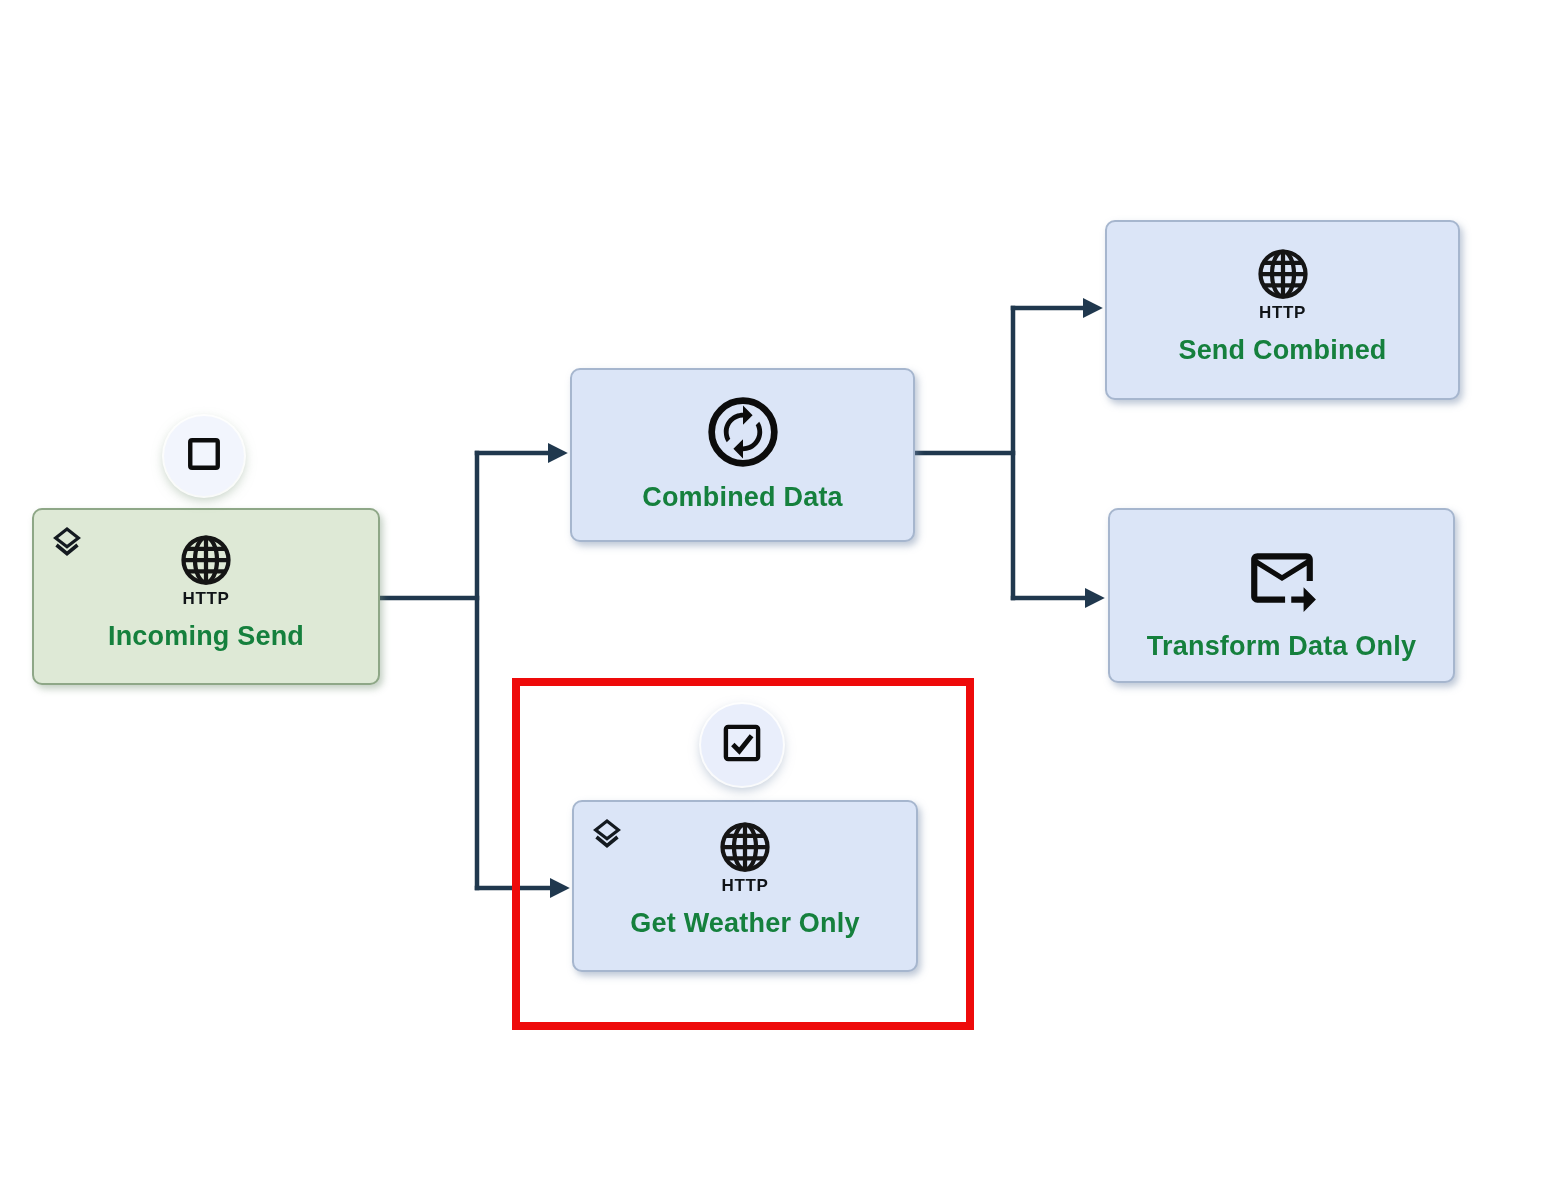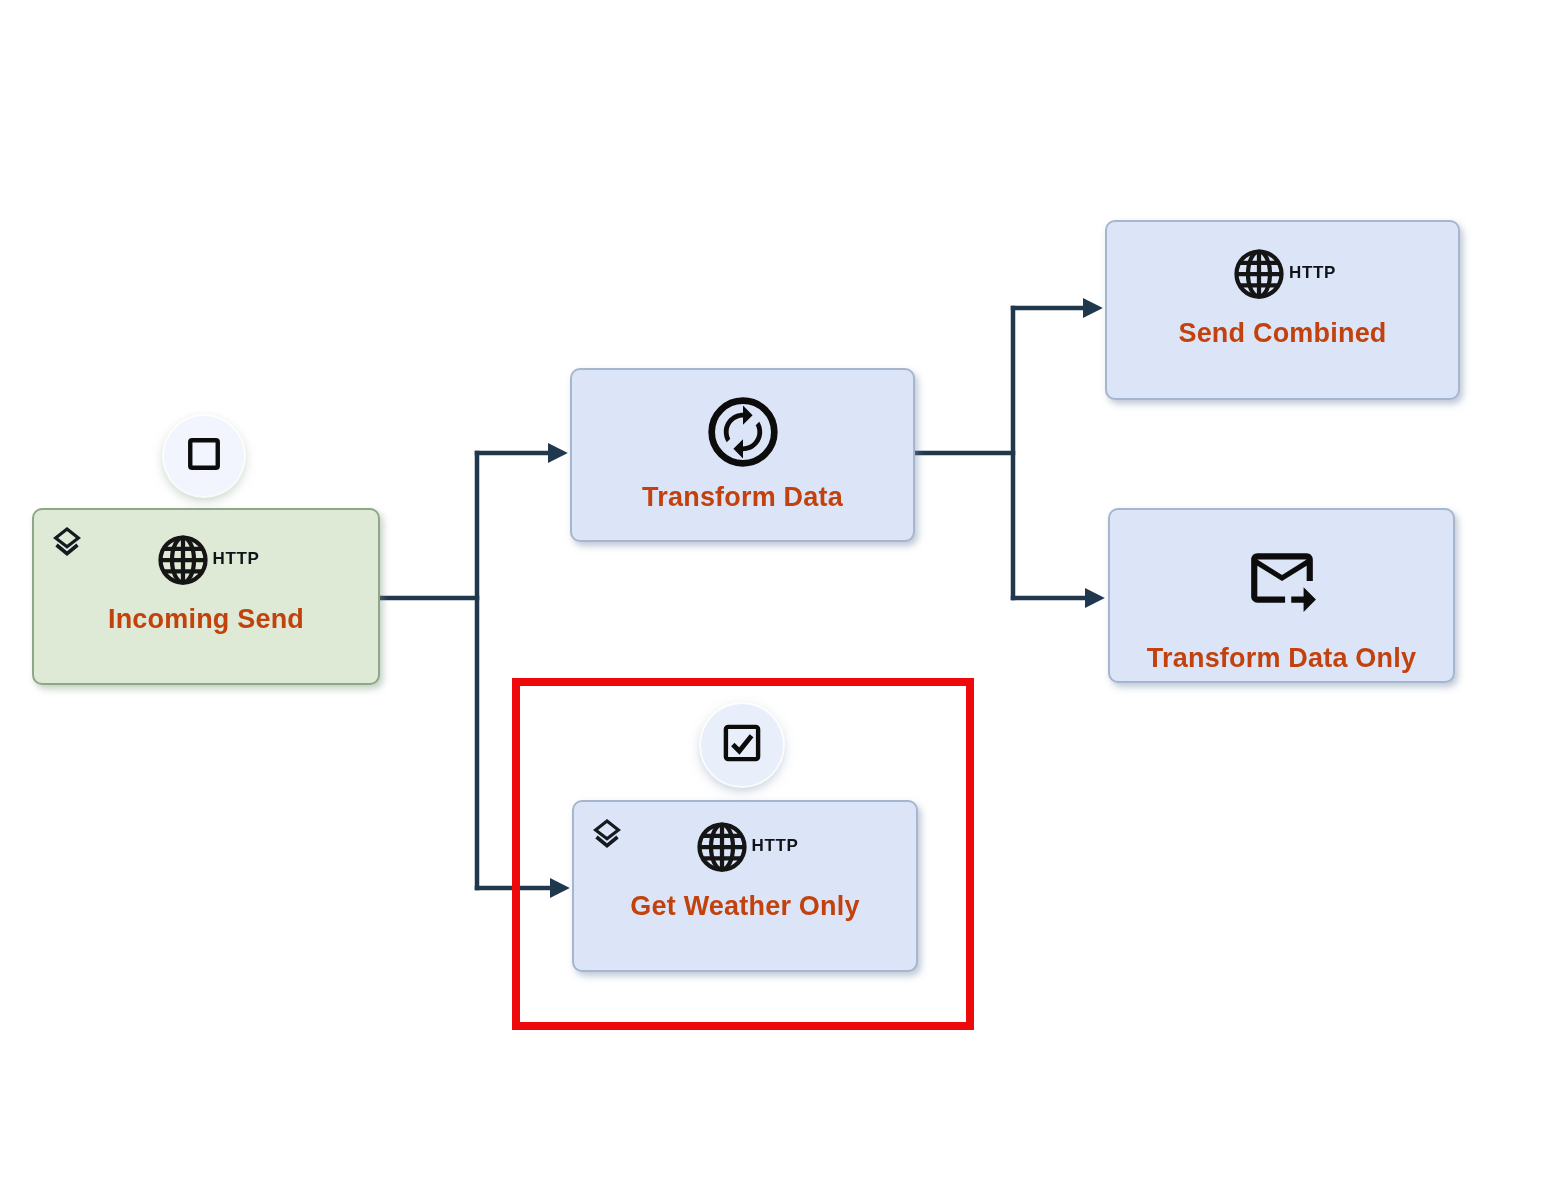--- a/index.html
+++ b/index.html
@@ -20,41 +20,41 @@
   }
   .node.blue {
     background:#dbe5f7; border:2px solid #a6b6ce;
     box-shadow:3px 4px 7px rgba(125,145,175,.5);
   }
   .node.green {
     background:#dee9d6; border:2px solid #8ea787;
     box-shadow:3px 4px 7px rgba(125,150,125,.45);
   }
   .node-label {
-    font-weight:700; font-size:27px; color:#c2410c; letter-spacing:.2px;
+    font-weight:700; font-size:27px; color:#15803d; letter-spacing:.2px;
     white-space:nowrap;
   }
   .http-label {
     font-weight:700; font-size:17px; color:#101418; letter-spacing:.6px;
     margin-top:-3px;
   }
-  .icon-stack { display:flex; flex-direction:row; align-items:center; }
+  .icon-stack { display:flex; flex-direction:column; align-items:center; }
   .layers-icon { position:absolute; left:15px; top:14px; width:36px; height:36px; }
 
   #node-incoming      { left:32px;   top:508px; width:348px; height:177px; padding-top:18px; }
   #node-transform     { left:570px;  top:368px; width:345px; height:174px; padding-top:22px; }
   #node-send-combined { left:1105px; top:220px; width:355px; height:180px; padding-top:20px; }
   #node-transform-only{ left:1108px; top:508px; width:347px; height:175px; padding-top:31px; }
   #node-get-weather   { left:572px;  top:800px; width:346px; height:172px; padding-top:13px; }
 
   #node-incoming .node-label,
   #node-send-combined .node-label,
   #node-get-weather .node-label { margin-top:12px; }
   #node-transform .node-label { margin-top:6px; }
-  #node-transform-only .node-label { margin-top:24px; }
+  #node-transform-only .node-label { margin-top:12px; }
 
   .badge {
     position:absolute; z-index:4; border-radius:50%;
     display:flex; align-items:center; justify-content:center;
     cursor:pointer;
   }
   #badge-incoming {
     left:164px; top:416px; width:80px; height:80px;
     background:#f2f5fd;
     box-shadow:0 0 0 2px rgba(255,255,255,.85), 0 4px 12px rgba(140,165,140,.55);
@@ -117,21 +117,21 @@
 
   <div class="node blue" id="node-transform">
     <span>
       <svg width="80" height="80" viewBox="0 0 24 24">
         <circle cx="12" cy="12" r="9.4" fill="none" stroke="#0c0c0c" stroke-width="2"></circle>
         <g transform="translate(12 12) scale(0.72) translate(-12 -12)">
           <path fill="#0c0c0c" d="M12 6v3l4-4-4-4v3c-4.42 0-8 3.58-8 8 0 1.57.46 3.03 1.24 4.26L6.7 14.8c-.45-.83-.7-1.79-.7-2.8 0-3.31 2.69-6 6-6zm6.76 1.74L17.3 9.2c.44.84.7 1.79.7 2.8 0 3.31-2.69 6-6 6v-3l-4 4 4 4v-3c4.42 0 8-3.58 8-8 0-1.57-.46-3.03-1.24-4.26z"></path>
         </g>
       </svg>
     </span>
-    <span class="node-label">Transform Data</span>
+    <span class="node-label">Combined Data</span>
   </div>
 
   <div class="node blue" id="node-send-combined">
     <span class="icon-stack">
       <svg width="60" height="64" viewBox="0 0 24 24" fill="none" stroke="#151515" stroke-width="1.7">
         <circle cx="12" cy="12" r="9"></circle>
         <ellipse cx="12" cy="12" rx="4.4" ry="9"></ellipse>
         <path d="M12 3 V21"></path>
         <path d="M4.3 7.5 H19.7"></path>
         <path d="M3 12 H21"></path>

